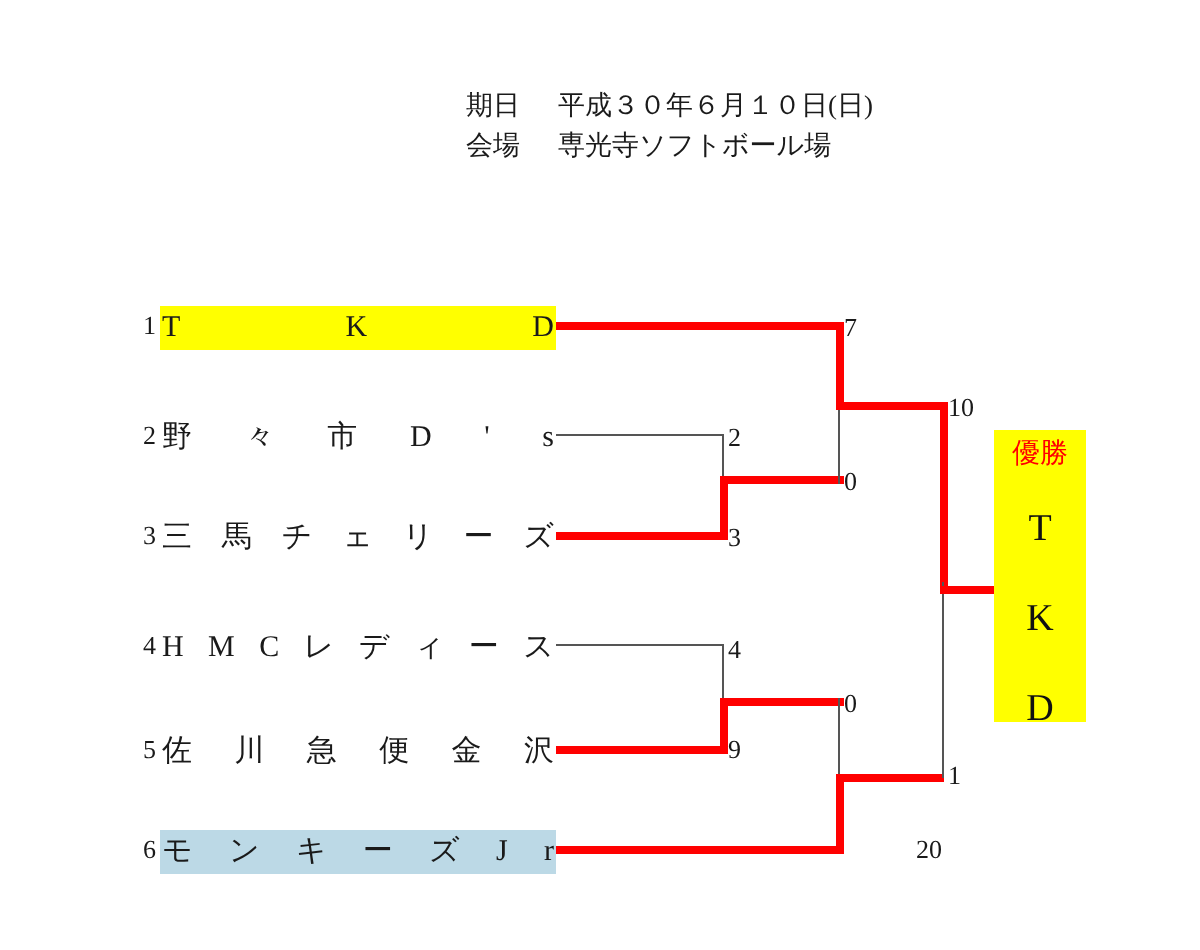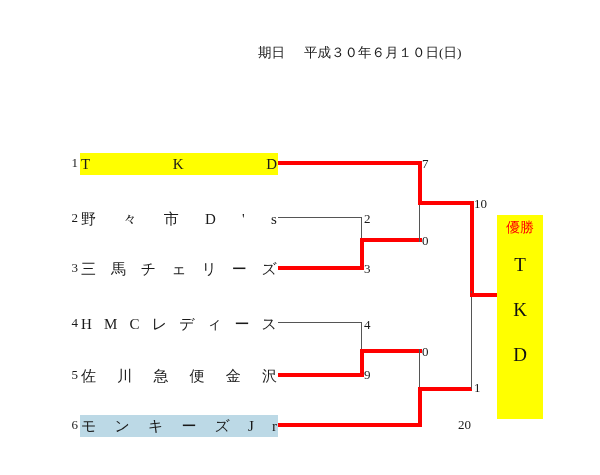--- a/index.html
+++ b/index.html
@@ -34,21 +34,21 @@
   .meta-line {
     position: absolute;
     font-size: 13.5px;
     white-space: nowrap;
     letter-spacing: 0px;
   }
   .meta-label {
     display: inline-block;
     width: 46px;
   }
-  #meta-date { left: 233px; top: 44px; margin-left: 25px; }
+  #meta-date { left: 233px; top: 44px; }
   #meta-venue { left: 233px; top: 64px; }
 
   
   .seed-num {
     position: absolute;
     font-size: 13px;
     width: 12px;
     text-align: right;
     white-space: nowrap;
   }
@@ -87,21 +87,21 @@
     white-space: nowrap;
     color: #1a1a1a;
   }
 
   
   #champion-box {
     position: absolute;
     left: 497px;
     top: 215px;
     width: 46px;
-    height: 204px;
+    height: 146px;
     background: #ffff00;
     display: flex;
     flex-direction: column;
     align-items: center;
     box-sizing: border-box;
     padding-top: 4px;
   }
   #champion-label {
     font-size: 14px;
     color: #ff0000;
@@ -118,20 +118,23 @@
   #champ-l3 { margin-top: 25px; }
 </style>
 </head>
 <body>
 
 <div id="root">
 
 
   <div class="meta-line" id="meta-date">
     <span class="meta-label">期日</span><span>平成３０年６月１０日(日)</span>
+  </div>
+  <div class="meta-line" id="meta-venue">
+    <span class="meta-label">会場</span><span>専光寺ソフトボール場</span>
   </div>
 
   <div class="seed-num" style="left:66px; top:155px;">1</div>
   <div class="seed-num" style="left:66px; top:210px;">2</div>
   <div class="seed-num" style="left:66px; top:260px;">3</div>
   <div class="seed-num" style="left:66px; top:315px;">4</div>
   <div class="seed-num" style="left:66px; top:367px;">5</div>
   <div class="seed-num" style="left:66px; top:417px;">6</div>
 
   <div class="team-name hl-yellow" style="top:153px;">

